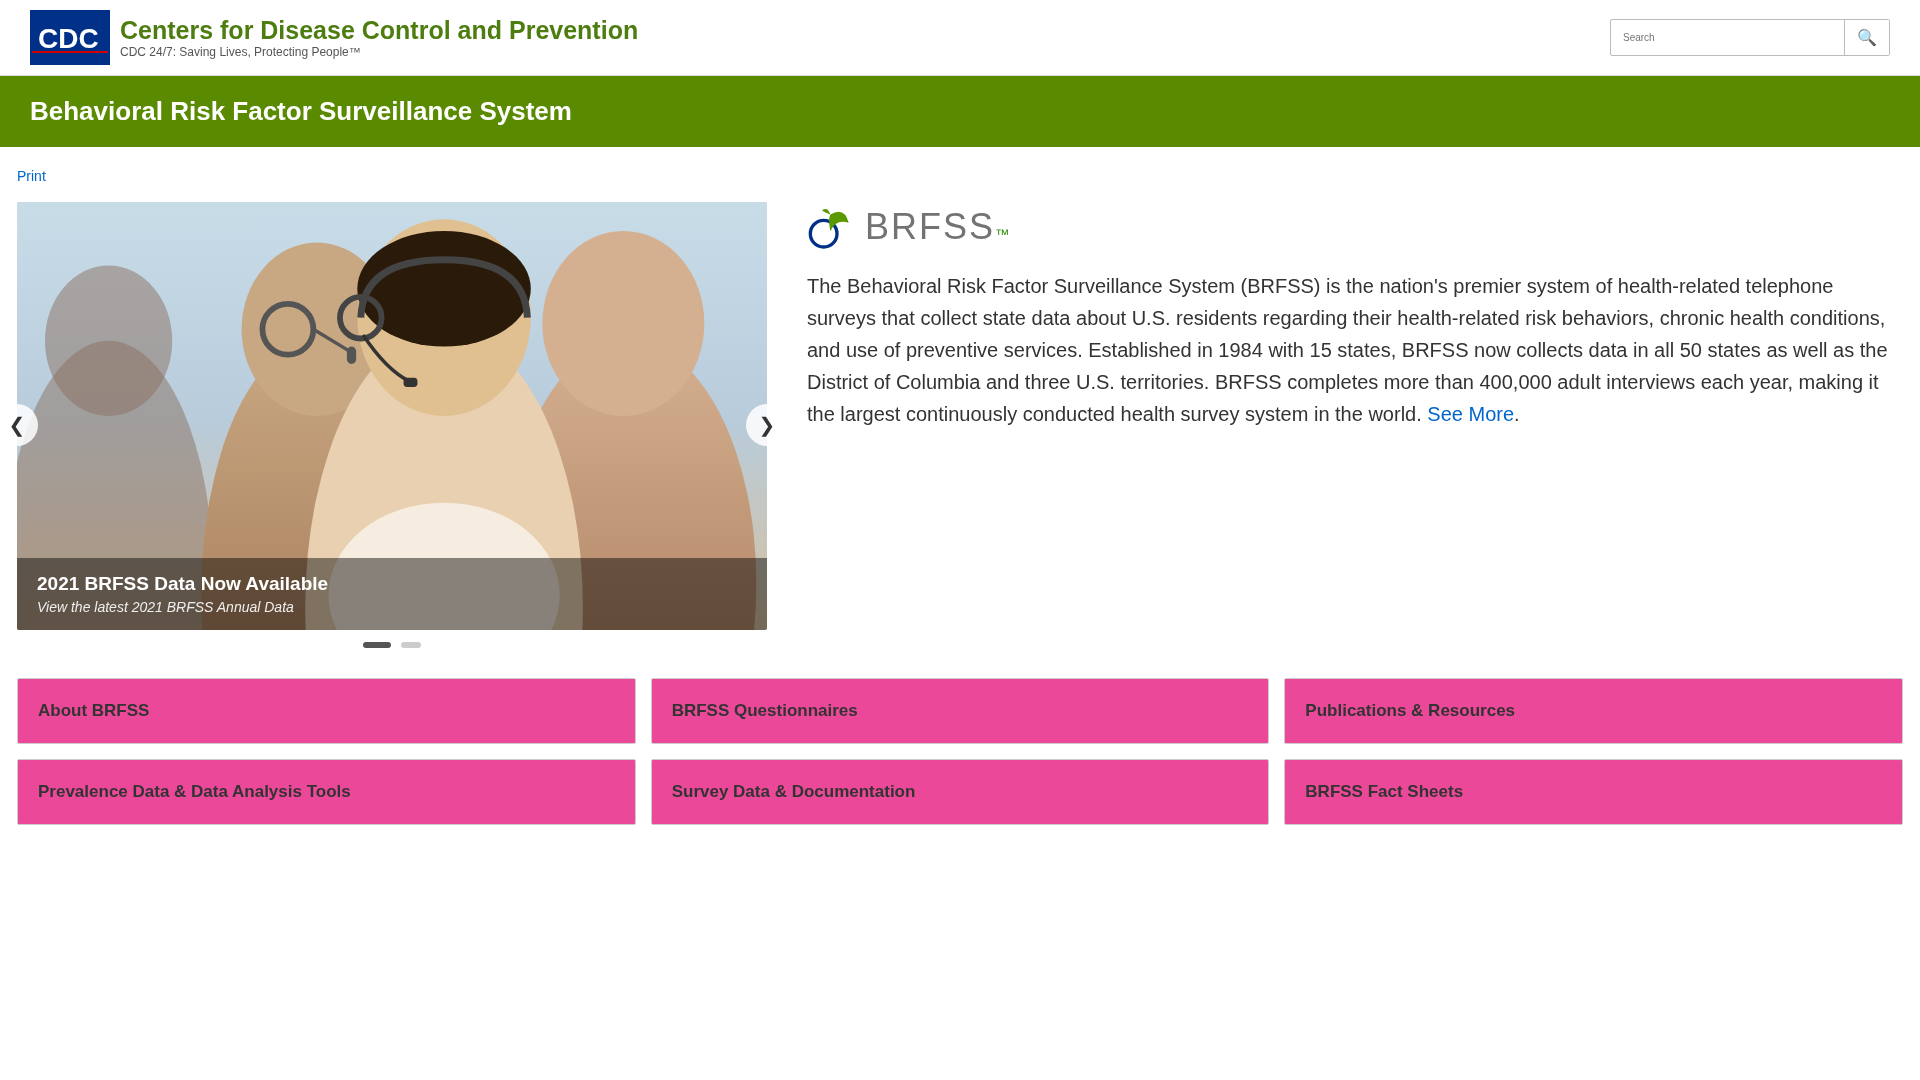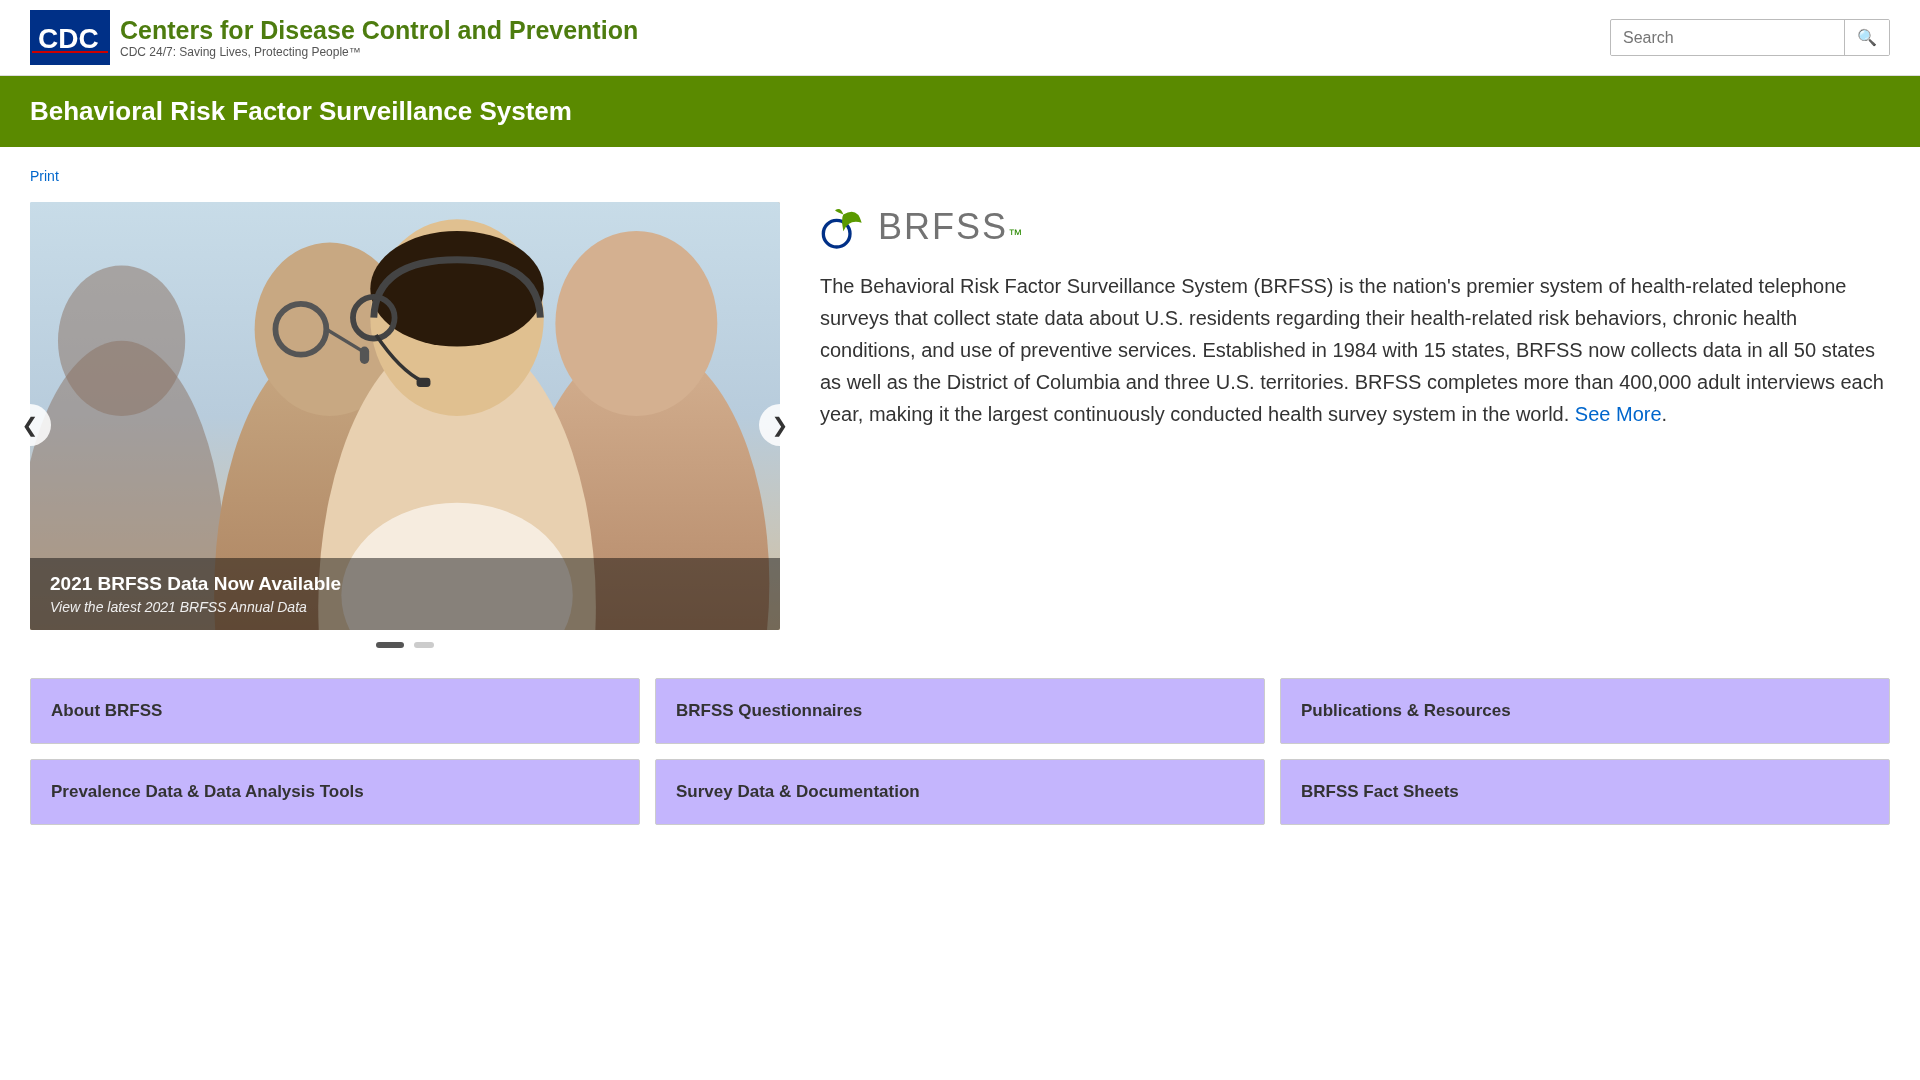--- a/index.html
+++ b/index.html
@@ -43,21 +43,21 @@
       align-items: center;
       border: 1px solid #bbb;
       border-radius: 2px;
       overflow: hidden;
       width: 280px;
     }
     #search-input {
       border: none;
       outline: none;
       padding: 8px 12px;
-      font-size: 16px;
+      font-size: 10px;
       flex: 1;
       color: #888;
     }
     #search-button {
       background: #fff;
       border: none;
       border-left: 1px solid #bbb;
       padding: 8px 12px;
       cursor: pointer;
       font-size: 16px;
@@ -70,21 +70,21 @@
       padding: 20px 30px;
     }
     #banner-title {
       color: #fff;
       font-size: 26px;
       font-weight: bold;
     }
 
     
     #main-content {
-      padding: 20px 30px;
+      padding: 20px 17px;
     }
 
     #print-link {
       color: #0066cc;
       font-size: 14px;
       text-decoration: none;
       display: inline-block;
       margin-bottom: 18px;
     }
 
@@ -208,21 +208,21 @@
 
     
     #nav-grid {
       display: grid;
       grid-template-columns: repeat(3, 1fr);
       gap: 15px;
       margin-top: 10px;
     }
     .nav-box {
       border: 1px solid #ccc;
-      background: #c4b5fd;
+      background: #ec4899;
       padding: 22px 20px;
       font-size: 17px;
       font-weight: bold;
       color: #333;
       cursor: pointer;
       border-radius: 2px;
       text-decoration: none;
       display: flex;
       align-items: center;
     }

